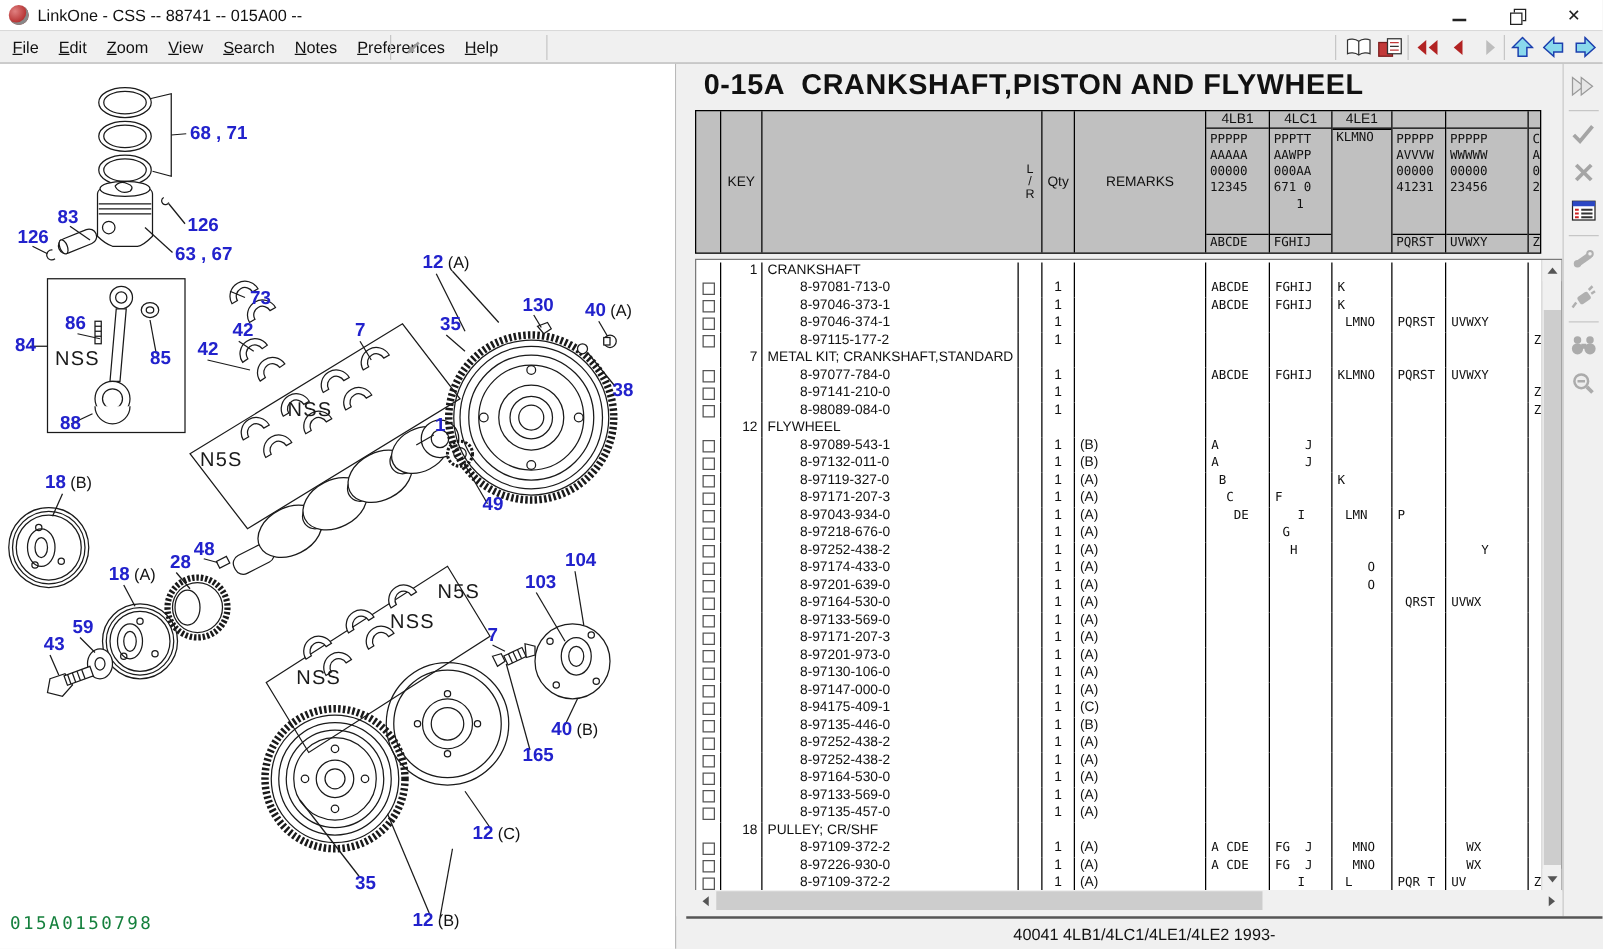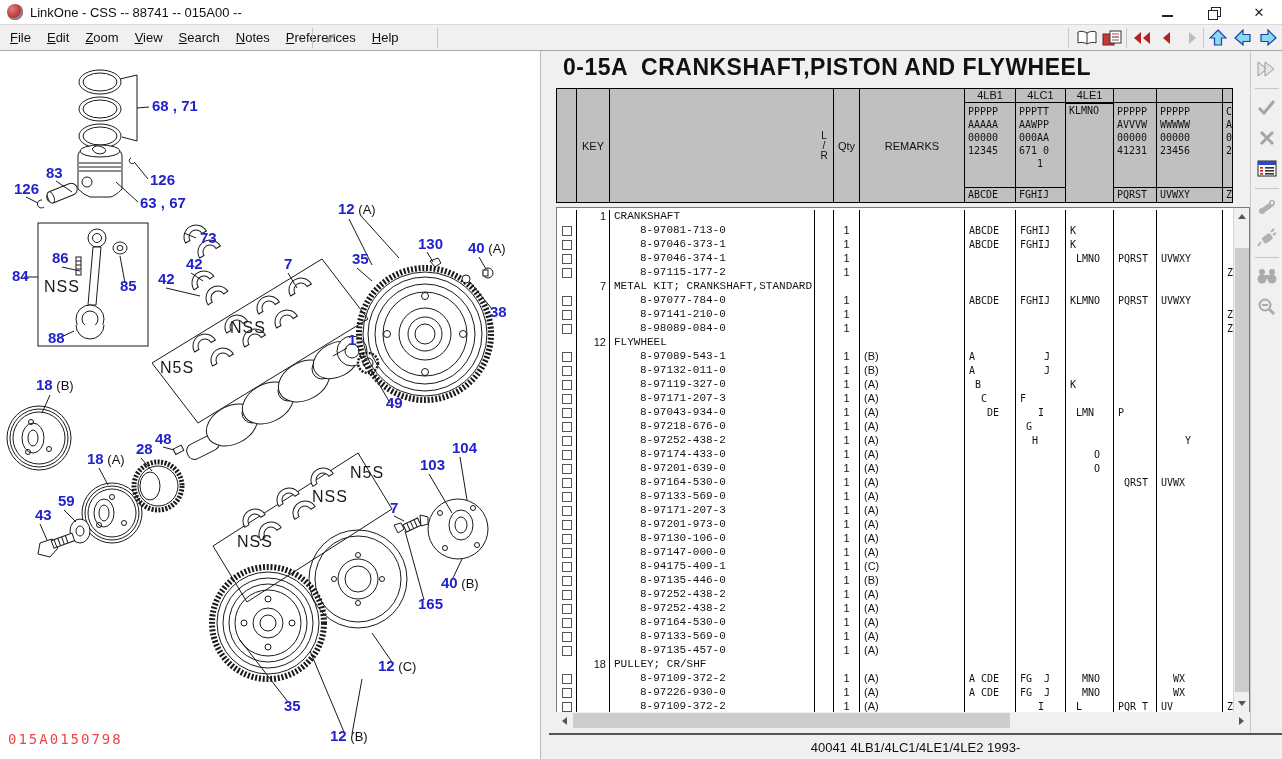--- a/index.html
+++ b/index.html
@@ -30,39 +30,39 @@
   .hcell{position:absolute;top:0;height:113px;border-right:1px solid #000;box-sizing:border-box;
     display:flex;align-items:center;justify-content:center;text-align:center;font-size:11px;white-space:pre-line;line-height:12px;}
   .spec-col{position:absolute;top:0;height:113px;box-sizing:border-box;}
   .spec-model{height:14px;border-bottom:1px solid #000;box-sizing:border-box;text-align:center;font-size:11px;line-height:13px;}
   .spec-codes{height:84px;box-sizing:border-box;font-family:"DejaVu Sans Mono",monospace;font-size:10px;line-height:13px;white-space:pre;padding:2px 0 0 3px;}
   .spec-letters{height:15px;border-top:1px solid #000;box-sizing:border-box;font-family:"DejaVu Sans Mono",monospace;font-size:10px;line-height:14px;padding-left:3px;white-space:pre;}
   
   .body-box{position:absolute;left:7px;top:156px;width:694px;height:506px;background:#ffffff;border:1px solid #7a7a7a;box-sizing:border-box;overflow:hidden;}
   .rowline{position:relative;height:14px;white-space:nowrap;}
   .bcell{display:inline-block;vertical-align:top;height:14px;border-right:1px solid #000;box-sizing:border-box;font-size:11px;line-height:13px;overflow:hidden;white-space:pre;}
-  .c-cb{width:20px;} .c-key{width:33px;text-align:right;padding-right:3px;} .c-name{width:205px;font-family:Liberation Mono, monospace;}
+  .c-cb{width:20px;} .c-key{width:33px;text-align:right;padding-right:3px;} .c-name{width:205px;}
   .c-lr{width:19px;} .c-qty{width:26px;text-align:center;} .c-rem{width:105px;padding-left:4px;}
   .c-m{font-family:"DejaVu Sans Mono",monospace;font-size:10px;padding-left:4px;}
   .c-m1{width:51px;} .c-m2{width:50px;} .c-m3{width:48px;} .c-m4{width:43px;} .c-m5{width:66px;} .c-m6{width:10px;border-right:none;}
   .chk{display:inline-block;width:8px;height:8px;border:1px solid #555;background:#fff;margin:2px 0 0 5px;}
   .pn{padding-left:30px;} .gname{padding-left:4px;}
   
   .vscroll{position:absolute;right:0;top:0;width:16px;height:504px;background:#f0f0f0;border-left:1px solid #d5d5d5;box-sizing:border-box;}
   .vs-btn{position:absolute;left:0;width:16px;height:17px;background:#f0f0f0;display:flex;align-items:center;justify-content:center;}
   .vs-thumb{position:absolute;left:1px;top:40px;width:14px;height:444px;background:#cdcdcd;}
   .tri-up{width:0;height:0;border-left:4px solid transparent;border-right:4px solid transparent;border-bottom:5px solid #555;}
   .tri-down{width:0;height:0;border-left:4px solid transparent;border-right:4px solid transparent;border-top:5px solid #555;}
   .tri-left{width:0;height:0;border-top:4px solid transparent;border-bottom:4px solid transparent;border-right:5px solid #555;}
   .tri-right{width:0;height:0;border-top:4px solid transparent;border-bottom:4px solid transparent;border-left:5px solid #555;}
   .hscroll{position:absolute;left:7px;top:661px;width:694px;height:17px;background:#f0f0f0;}
   .hs-btn{position:absolute;top:0;width:17px;height:17px;display:flex;align-items:center;justify-content:center;}
   .hs-thumb{position:absolute;left:17px;top:1px;width:437px;height:15px;background:#cdcdcd;}
   .statusbar{position:absolute;left:549px;top:733px;width:733px;height:26px;background:#f0f0f0;border-top:2px solid #555;box-sizing:border-box;text-align:center;font-size:13px;padding-top:5px;}
-  .plate-code{position:absolute;left:8px;top:680px;font-family:"DejaVu Sans Mono",monospace;font-size:14px;letter-spacing:2px;color:#ef4444;}
+  .plate-code{position:absolute;left:8px;top:680px;font-family:"DejaVu Sans Mono",monospace;font-size:14px;letter-spacing:2px;color:#15803d;}
   svg text{font-family:"Liberation Sans",sans-serif;}
   .lbl-num{font-size:15px;font-weight:bold;fill:#2222cc;}
   .lbl-suf{font-size:13px;font-weight:normal;fill:#111;}
   .lbl-nss{font-size:16px;fill:#1a1a1a;letter-spacing:1px;}
 </style>
 </head>
 <body>
 
 <div class="titlebar">
   <div class="app-icon"></div>

